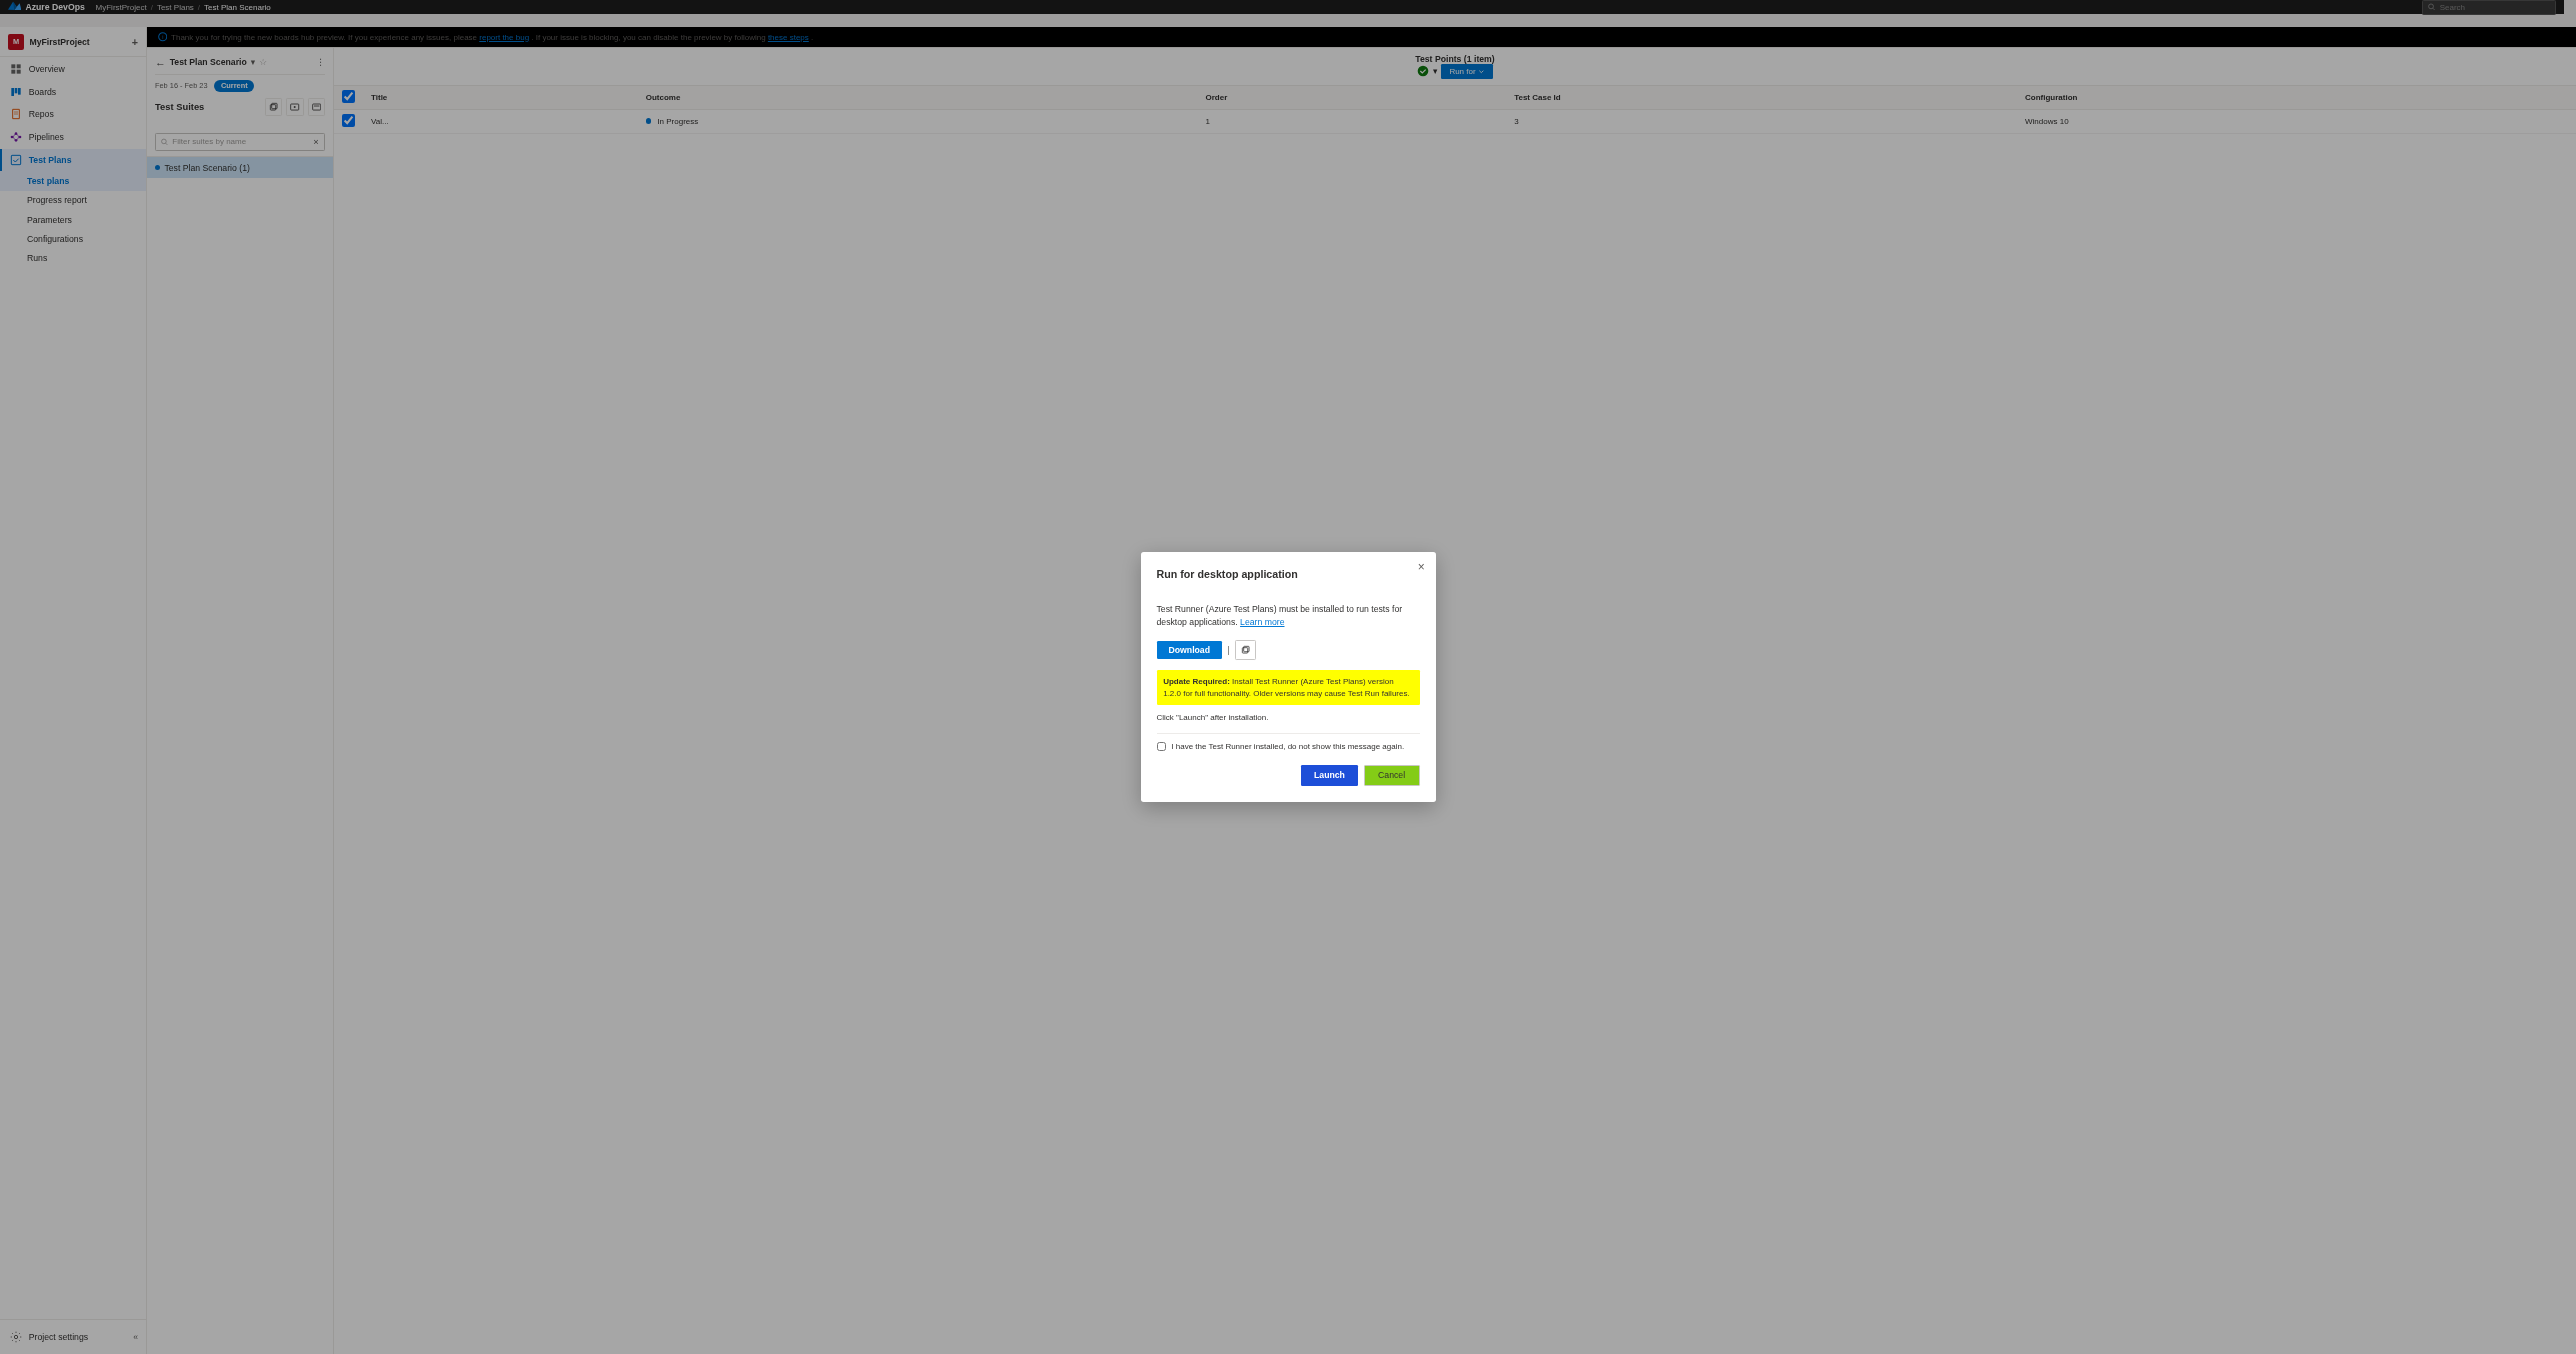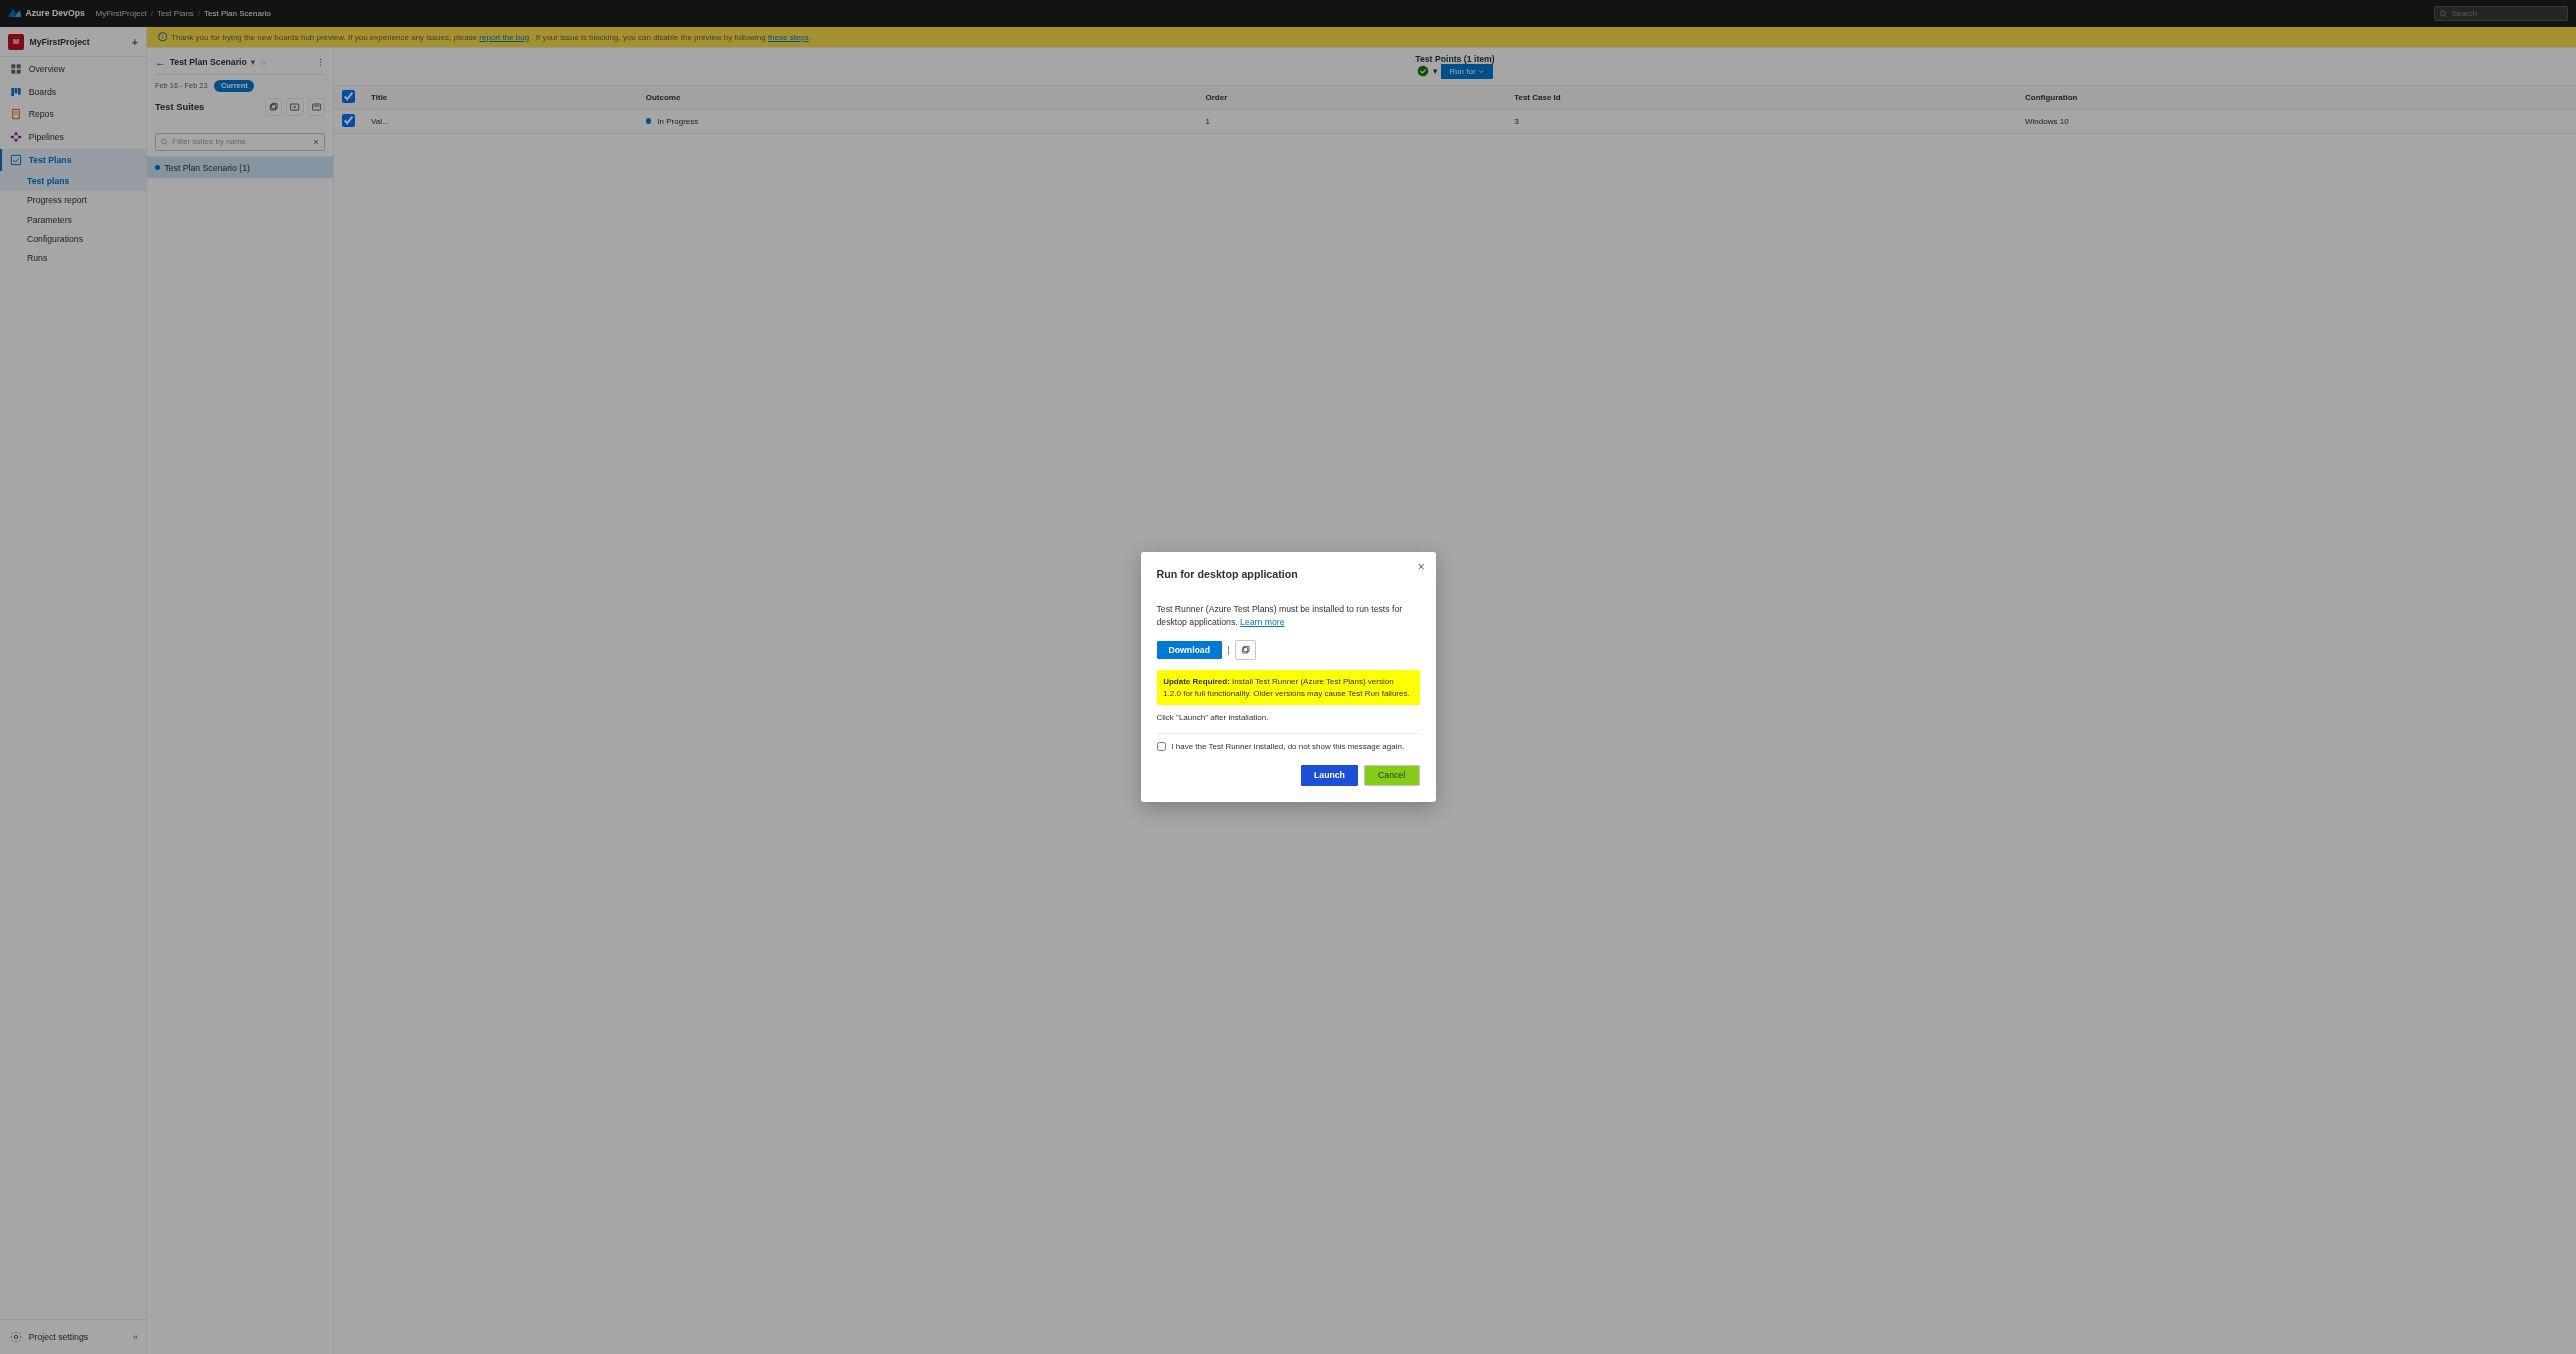--- a/index.html
+++ b/index.html
@@ -4,25 +4,25 @@
   <style>
     * { box-sizing: border-box; margin: 0; padding: 0; }
     body { font-family: "Segoe UI", Arial, sans-serif; font-size: 8.7px; background: #f3f2f1; color: #323130; height: 100vh; overflow: hidden; }
 
     
     .top-bar {
       display: flex;
       align-items: center;
       background: #1e1e1e;
       color: #fff;
-      height: 27px;
+      height: 14px;
       padding: 0 8px;
       gap: 5.4px;
       position: fixed;
-      top: 0; left: 0; right: 0;
+      top: 0; left: 0; right: 12px;
       z-index: 100;
     }
     .top-bar-logo {
       display: flex; align-items: center; gap: 4px; color: #fff; font-size: 8.7px; font-weight: 600;
     }
     .top-bar-logo svg { width: 13.4px; height: 13.4px; }
     .breadcrumb { display: flex; align-items: center; gap: 4px; color: #ccc; font-size: 8px; margin-left: 5.4px; }
     .breadcrumb span { color: #ccc; }
     .breadcrumb .sep { color: #777; }
     .breadcrumb .current { color: #fff; }
@@ -97,21 +97,21 @@
     .main-content {
       flex: 1;
       display: flex;
       flex-direction: column;
       overflow: hidden;
       background: #f3f2f1;
     }
 
     
     .info-bar {
-      background: #fde047;
+      background: #000000;
       border-bottom: 0.7px solid #edebe9;
       padding: 5.4px 10.7px;
       font-size: 8px;
       color: #605e5c;
       display: flex; align-items: center; gap: 4px;
     }
     .info-bar a { color: #0078d4; text-decoration: underline; }
 
     
     .content-split {

